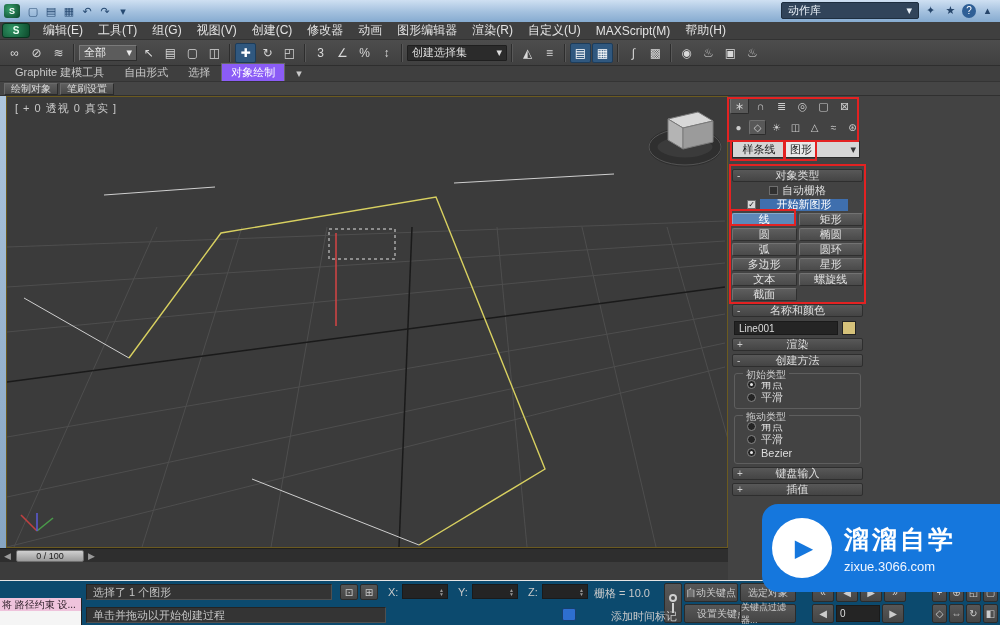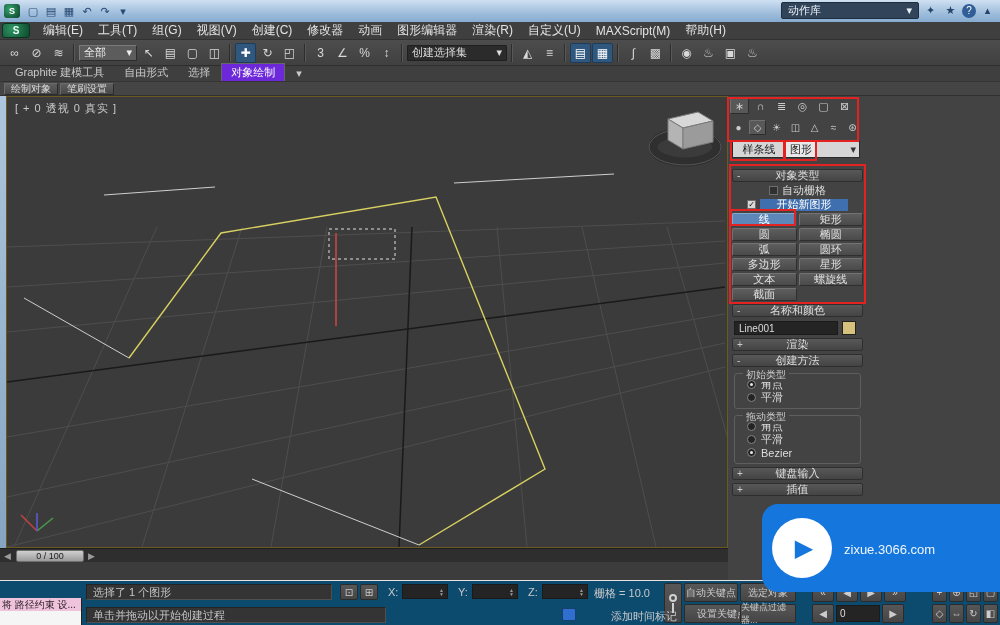--- a/index.html
+++ b/index.html
@@ -34,21 +34,21 @@
   .tbtn.active{background:#30587f;border-color:#1d3c5a;color:#fff}
   .tsep{width:2px;height:18px;border-left:1px solid #2d2d2d;border-right:1px solid #585858;margin:0 3px}
   .tdrop{height:16px;background:#5c5c5c;border:1px solid #7a7a7a;border-bottom-color:#2c2c2c;border-right-color:#2c2c2c;
     color:#eee;font-size:11px;display:flex;align-items:center;justify-content:space-between;padding:0 4px;gap:6px;border-radius:1px}
   .tdrop.dark{background:#2b2b2b;border:1px solid #1f1f1f;color:#ddd}
 
   
   .ribbontabs{position:absolute;left:0;top:66px;width:1000px;height:16px;background:#3f3f3f;border-bottom:1px solid #343434;
     display:flex;align-items:flex-end;padding-left:6px;gap:2px}
   .rtab{font-size:11px;color:#c9c9c9;padding:1px 9px}
-  .rtab.active{background:#6d28d9;border:1px solid #666;border-bottom:none;color:#fff}
+  .rtab.active{background:#8b5cf6;border:1px solid #666;border-bottom:none;color:#fff}
   .ribbonsub{position:absolute;left:0;top:82px;width:1000px;height:14px;background:#454545;border-bottom:1px solid #303030;
     display:flex;align-items:center;padding-left:4px;gap:2px}
   .rsub{height:12px;padding:0 6px;font-size:10px;background:linear-gradient(#5f5f5f,#474747);
     border:1px solid #6a6a6a;border-bottom-color:#2b2b2b;border-right-color:#2b2b2b;color:#ddd;display:flex;align-items:center}
 
   
   .frame-strip{position:absolute;left:0;top:96px;width:6px;height:452px;background:linear-gradient(#aec6dd,#86a5c2)}
   .viewport{position:absolute;left:6px;top:96px;width:722px;height:452px;background:#3b3b3b;border:1px solid #6b5a20}
   .vp-label{position:absolute;left:8px;top:4px;font-size:11px;color:#c8c8c8;letter-spacing:1px}
 
@@ -450,20 +450,21 @@
   <div class="listener">
     <div class="listen-pink">将 路径约束 设...</div>
     <div class="listen-white"></div>
   </div>
 
   <div class="watermark">
     <div class="wm-circle">
       <span class="wm-play">▶</span>
     </div>
     <div>
+      <div class="wm-brand">溜溜自学</div>
       <div class="wm-url">zixue.3066.com</div>
     </div>
   </div>
 
   <div class="anno" style="left:727px;top:97px;width:132px;height:45px"></div>
   <div class="anno" style="left:730px;top:140px;width:55px;height:21px"></div>
   <div class="anno" style="left:784px;top:140px;width:33px;height:21px"></div>
   <div class="anno" style="left:729px;top:164px;width:137px;height:140px"></div>
   <div class="anno" style="left:730px;top:209px;width:66px;height:17px"></div>
 

